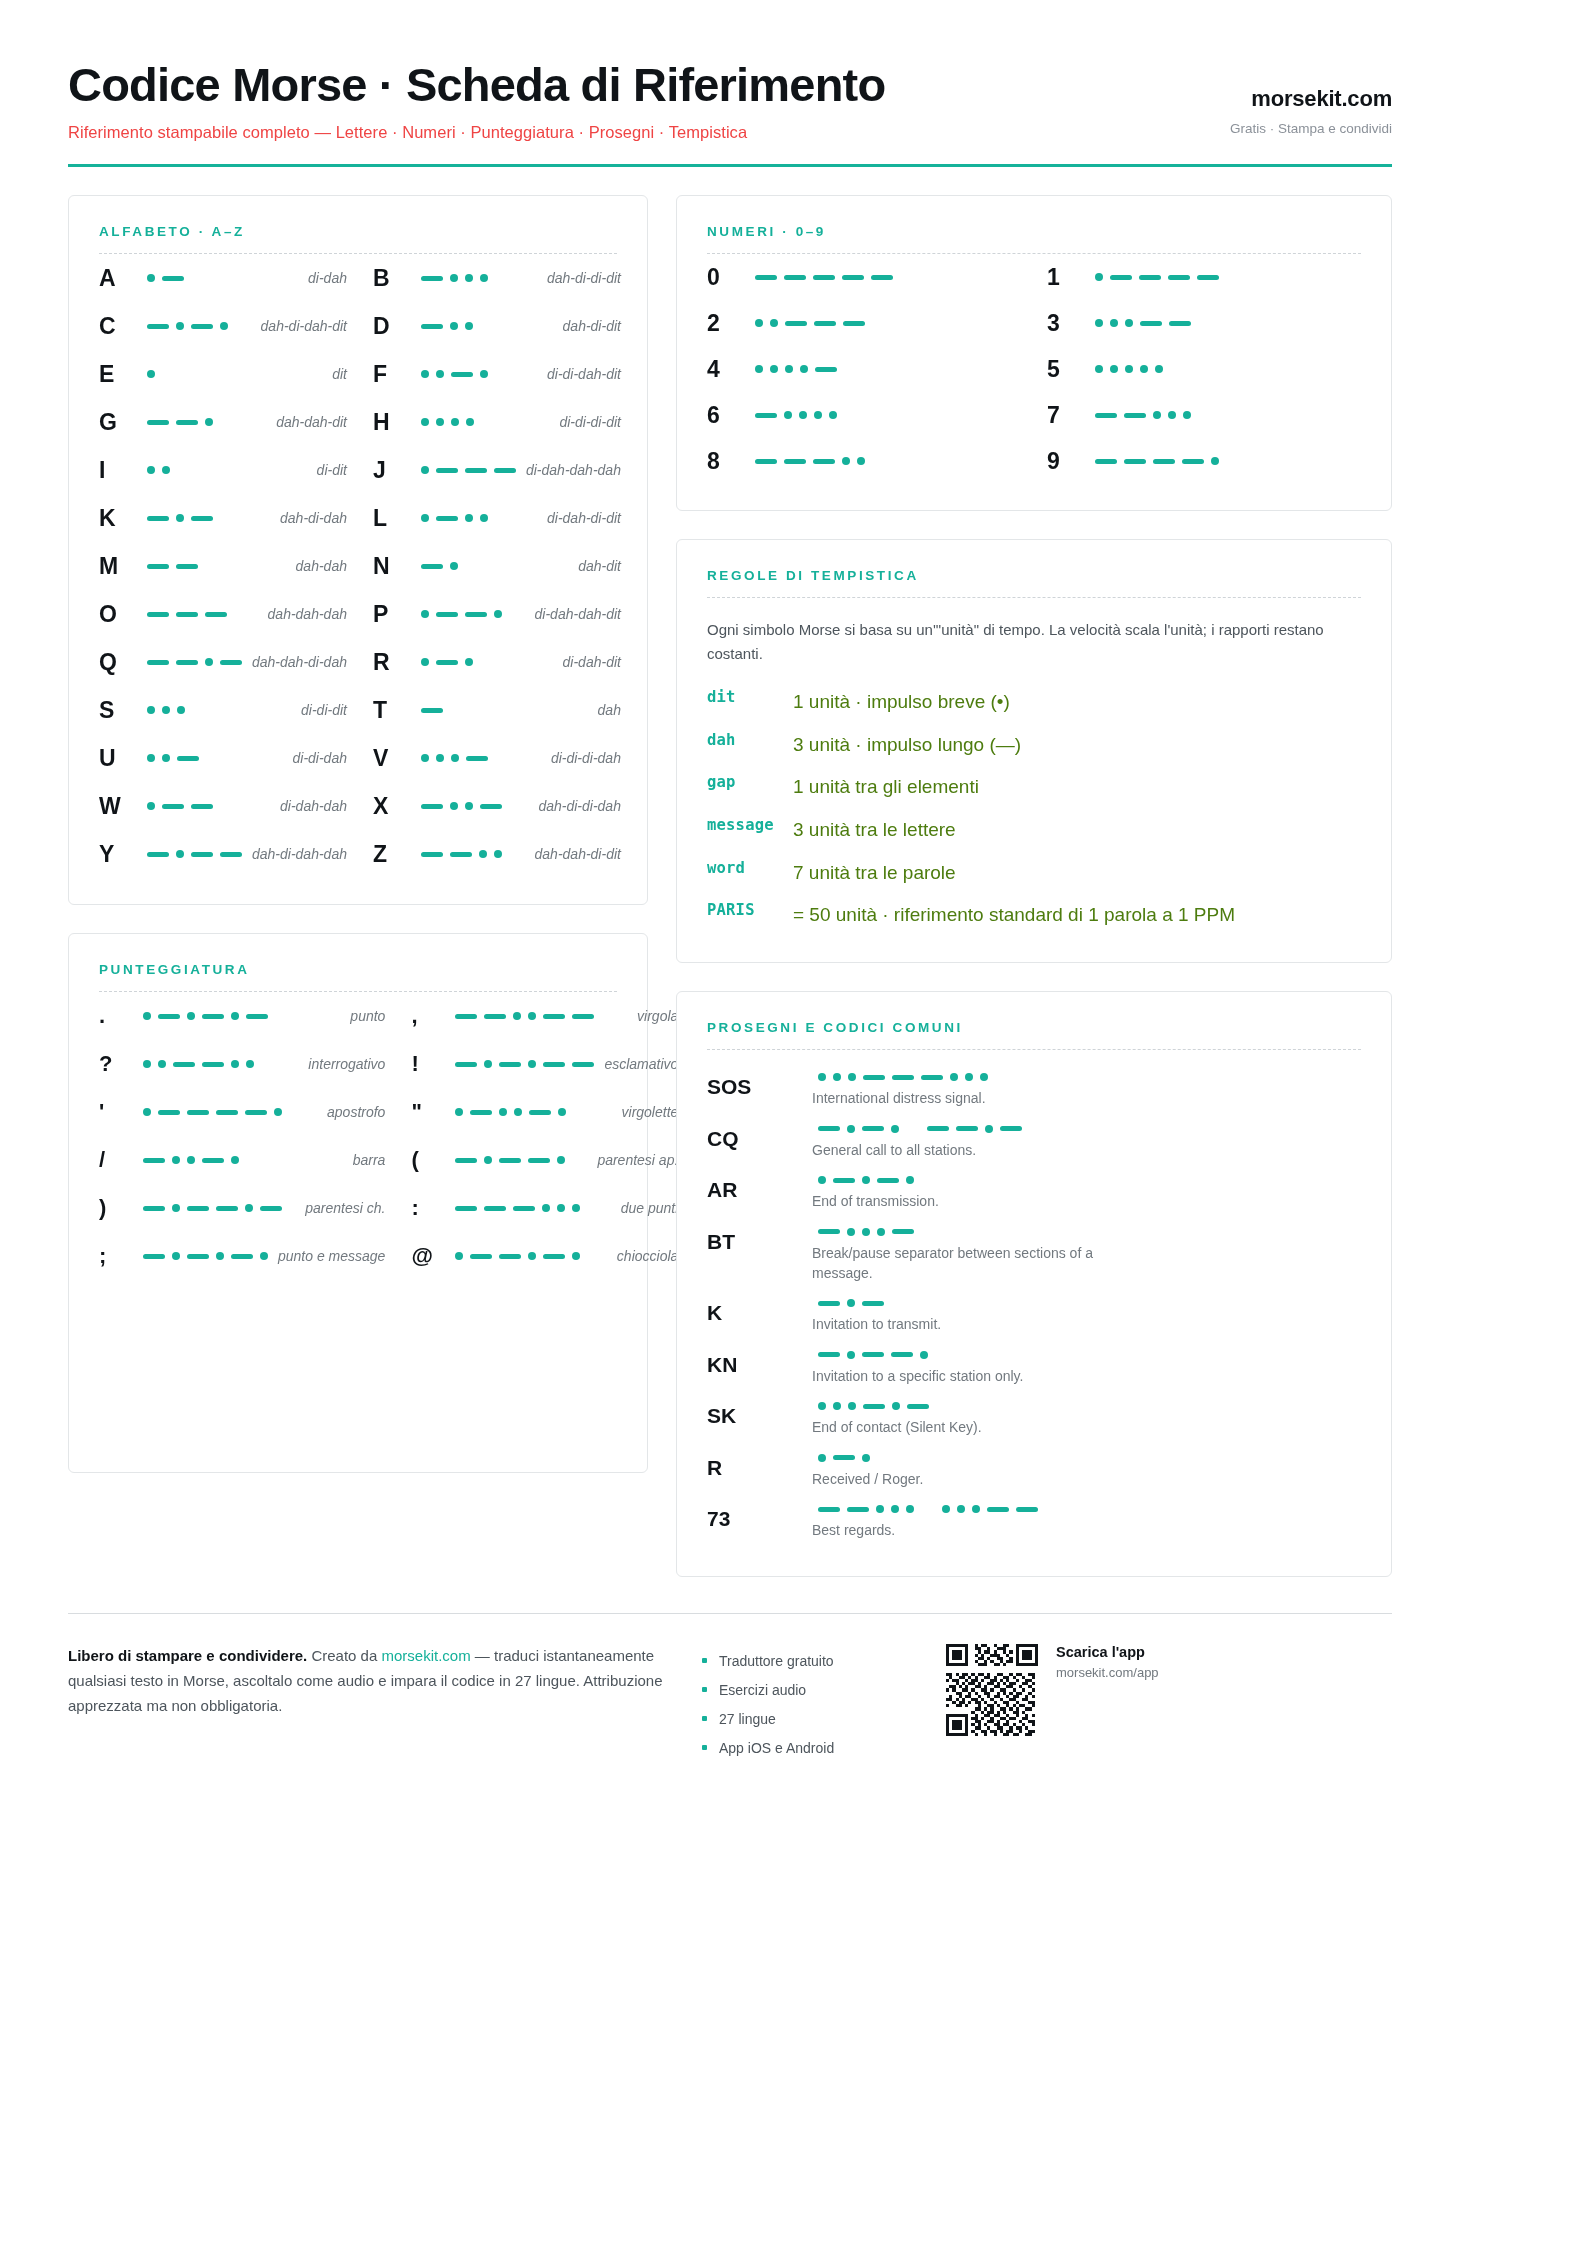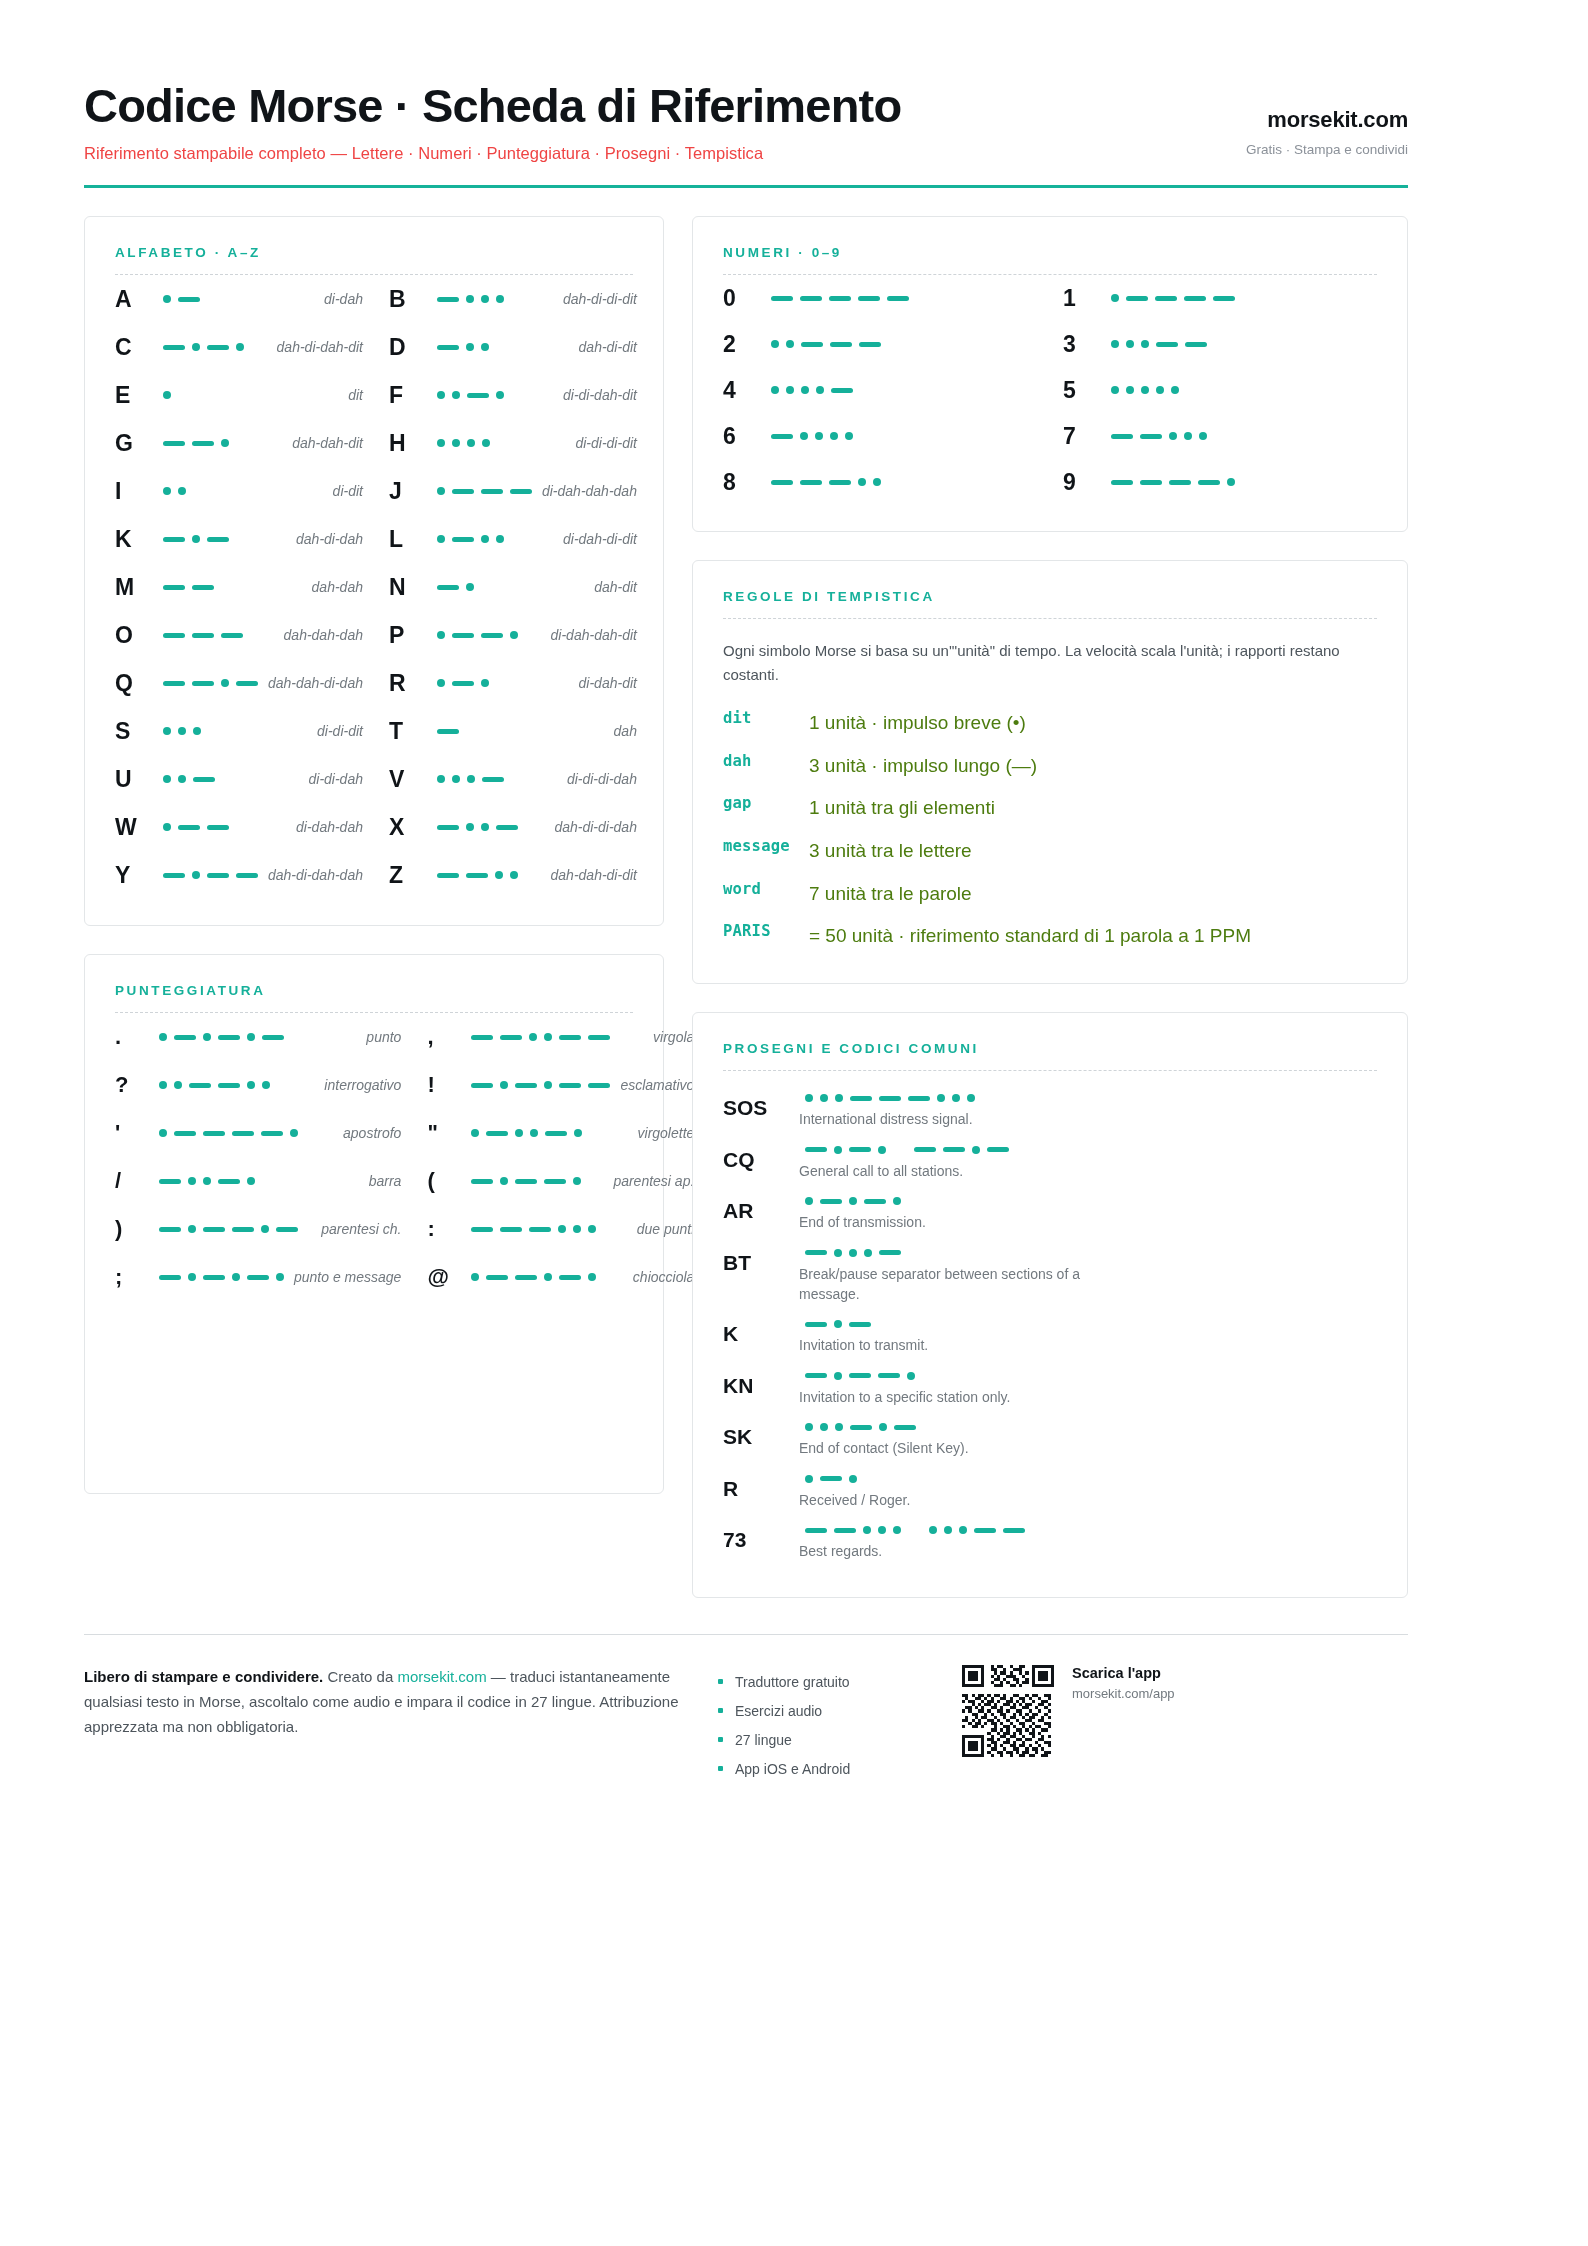--- a/index.html
+++ b/index.html
@@ -7,23 +7,22 @@
     width: 1588px;
     height: 2246px;
     background: #ffffff;
     font-family: "Liberation Sans", sans-serif;
     color: #1a1a1a;
     -webkit-font-smoothing: antialiased;
   }
   .page {
     width: 1460px;
     height: 2246px;
-    padding: 81px 68px 0 68px;
+    padding: 60px 68px 0 68px;
     position: relative;
-    margin-left: 16px;
   }
 
   
   .header {
     display: flex;
     align-items: flex-end;
     justify-content: space-between;
     padding-bottom: 22px;
   }
   .header-left { max-width: 1120px; }
@@ -155,21 +154,21 @@
     color: #15b09a;
     letter-spacing: 0.2px;
   }
   .timing-val {
     font-size: 19px;
     color: #4d7c0f;
     line-height: 1.45;
   }
 
   
-  .prosign-row { padding: 7px 0 9px 0; display: grid; grid-template-columns: 72px 1fr; }
+  .prosign-row { padding: 7px 0 9px 0; display: grid; grid-template-columns: 72px 1fr; gap: 29px; }
   .prosign-code {
     font-size: 21px;
     font-weight: 700;
     color: #101418;
     padding-top: 2px;
   }
   .prosign-body { padding-left: 4px; }
   .prosign-desc {
     margin-top: 8px;
     font-size: 14px;

